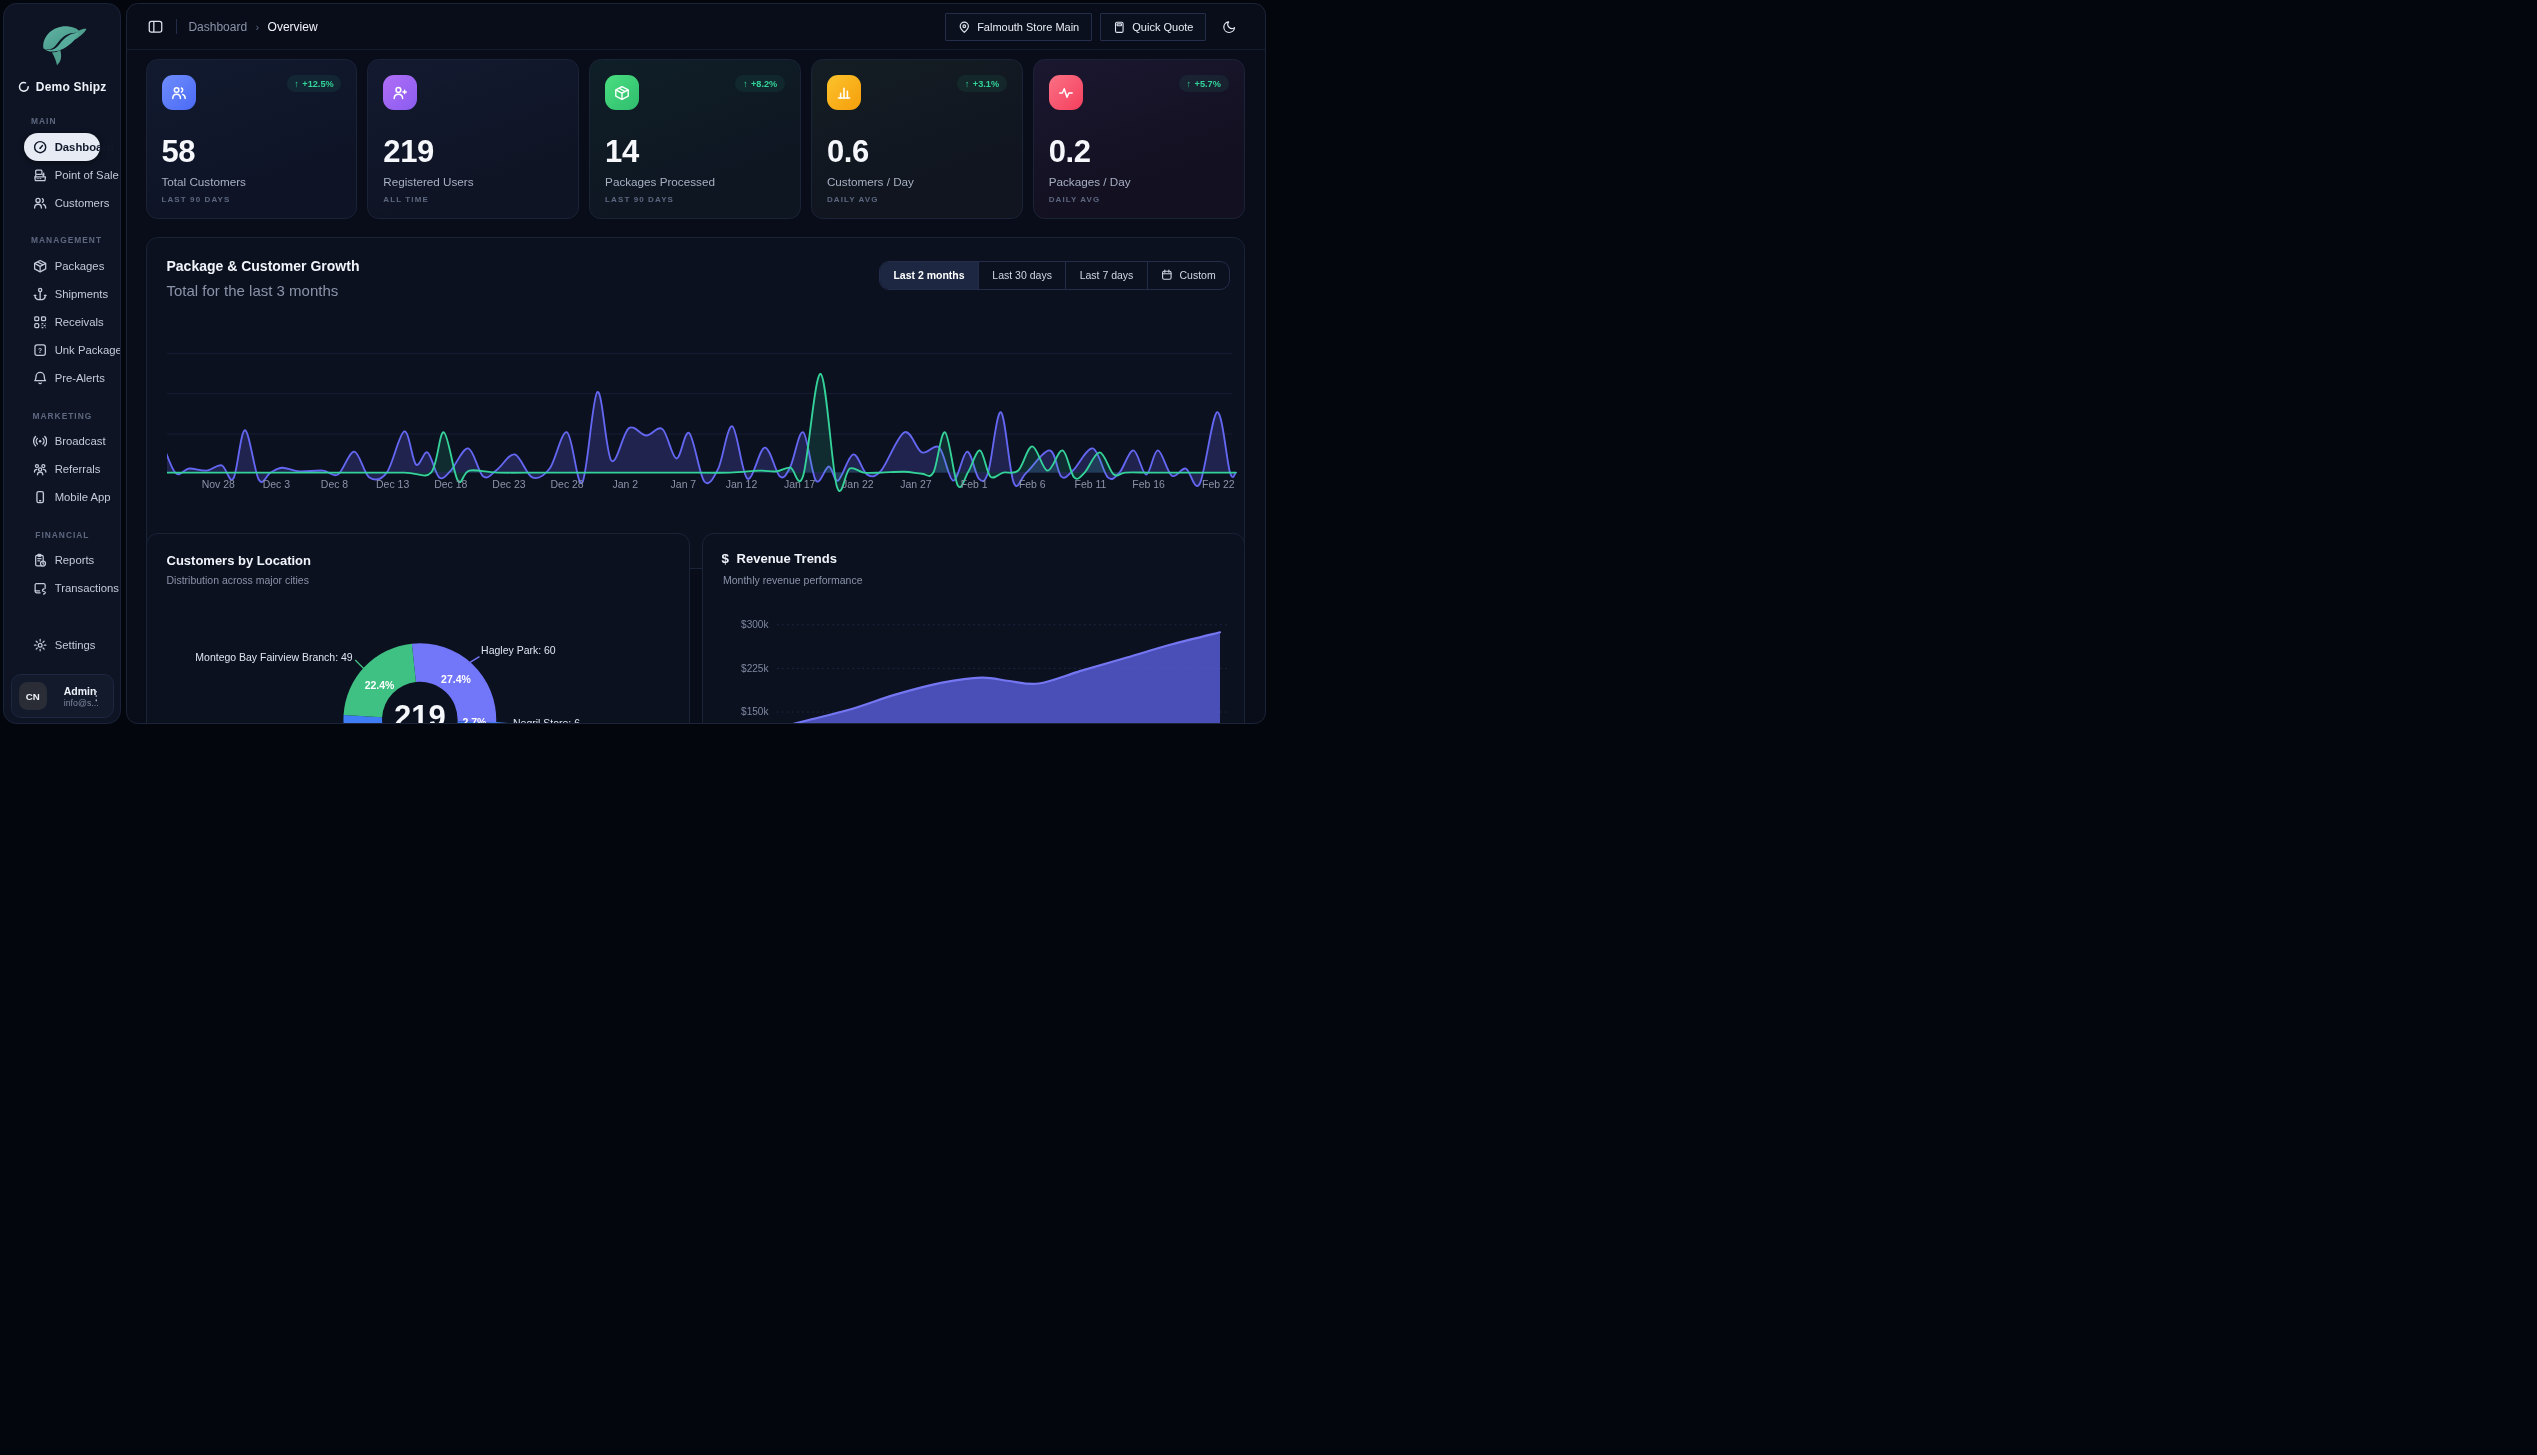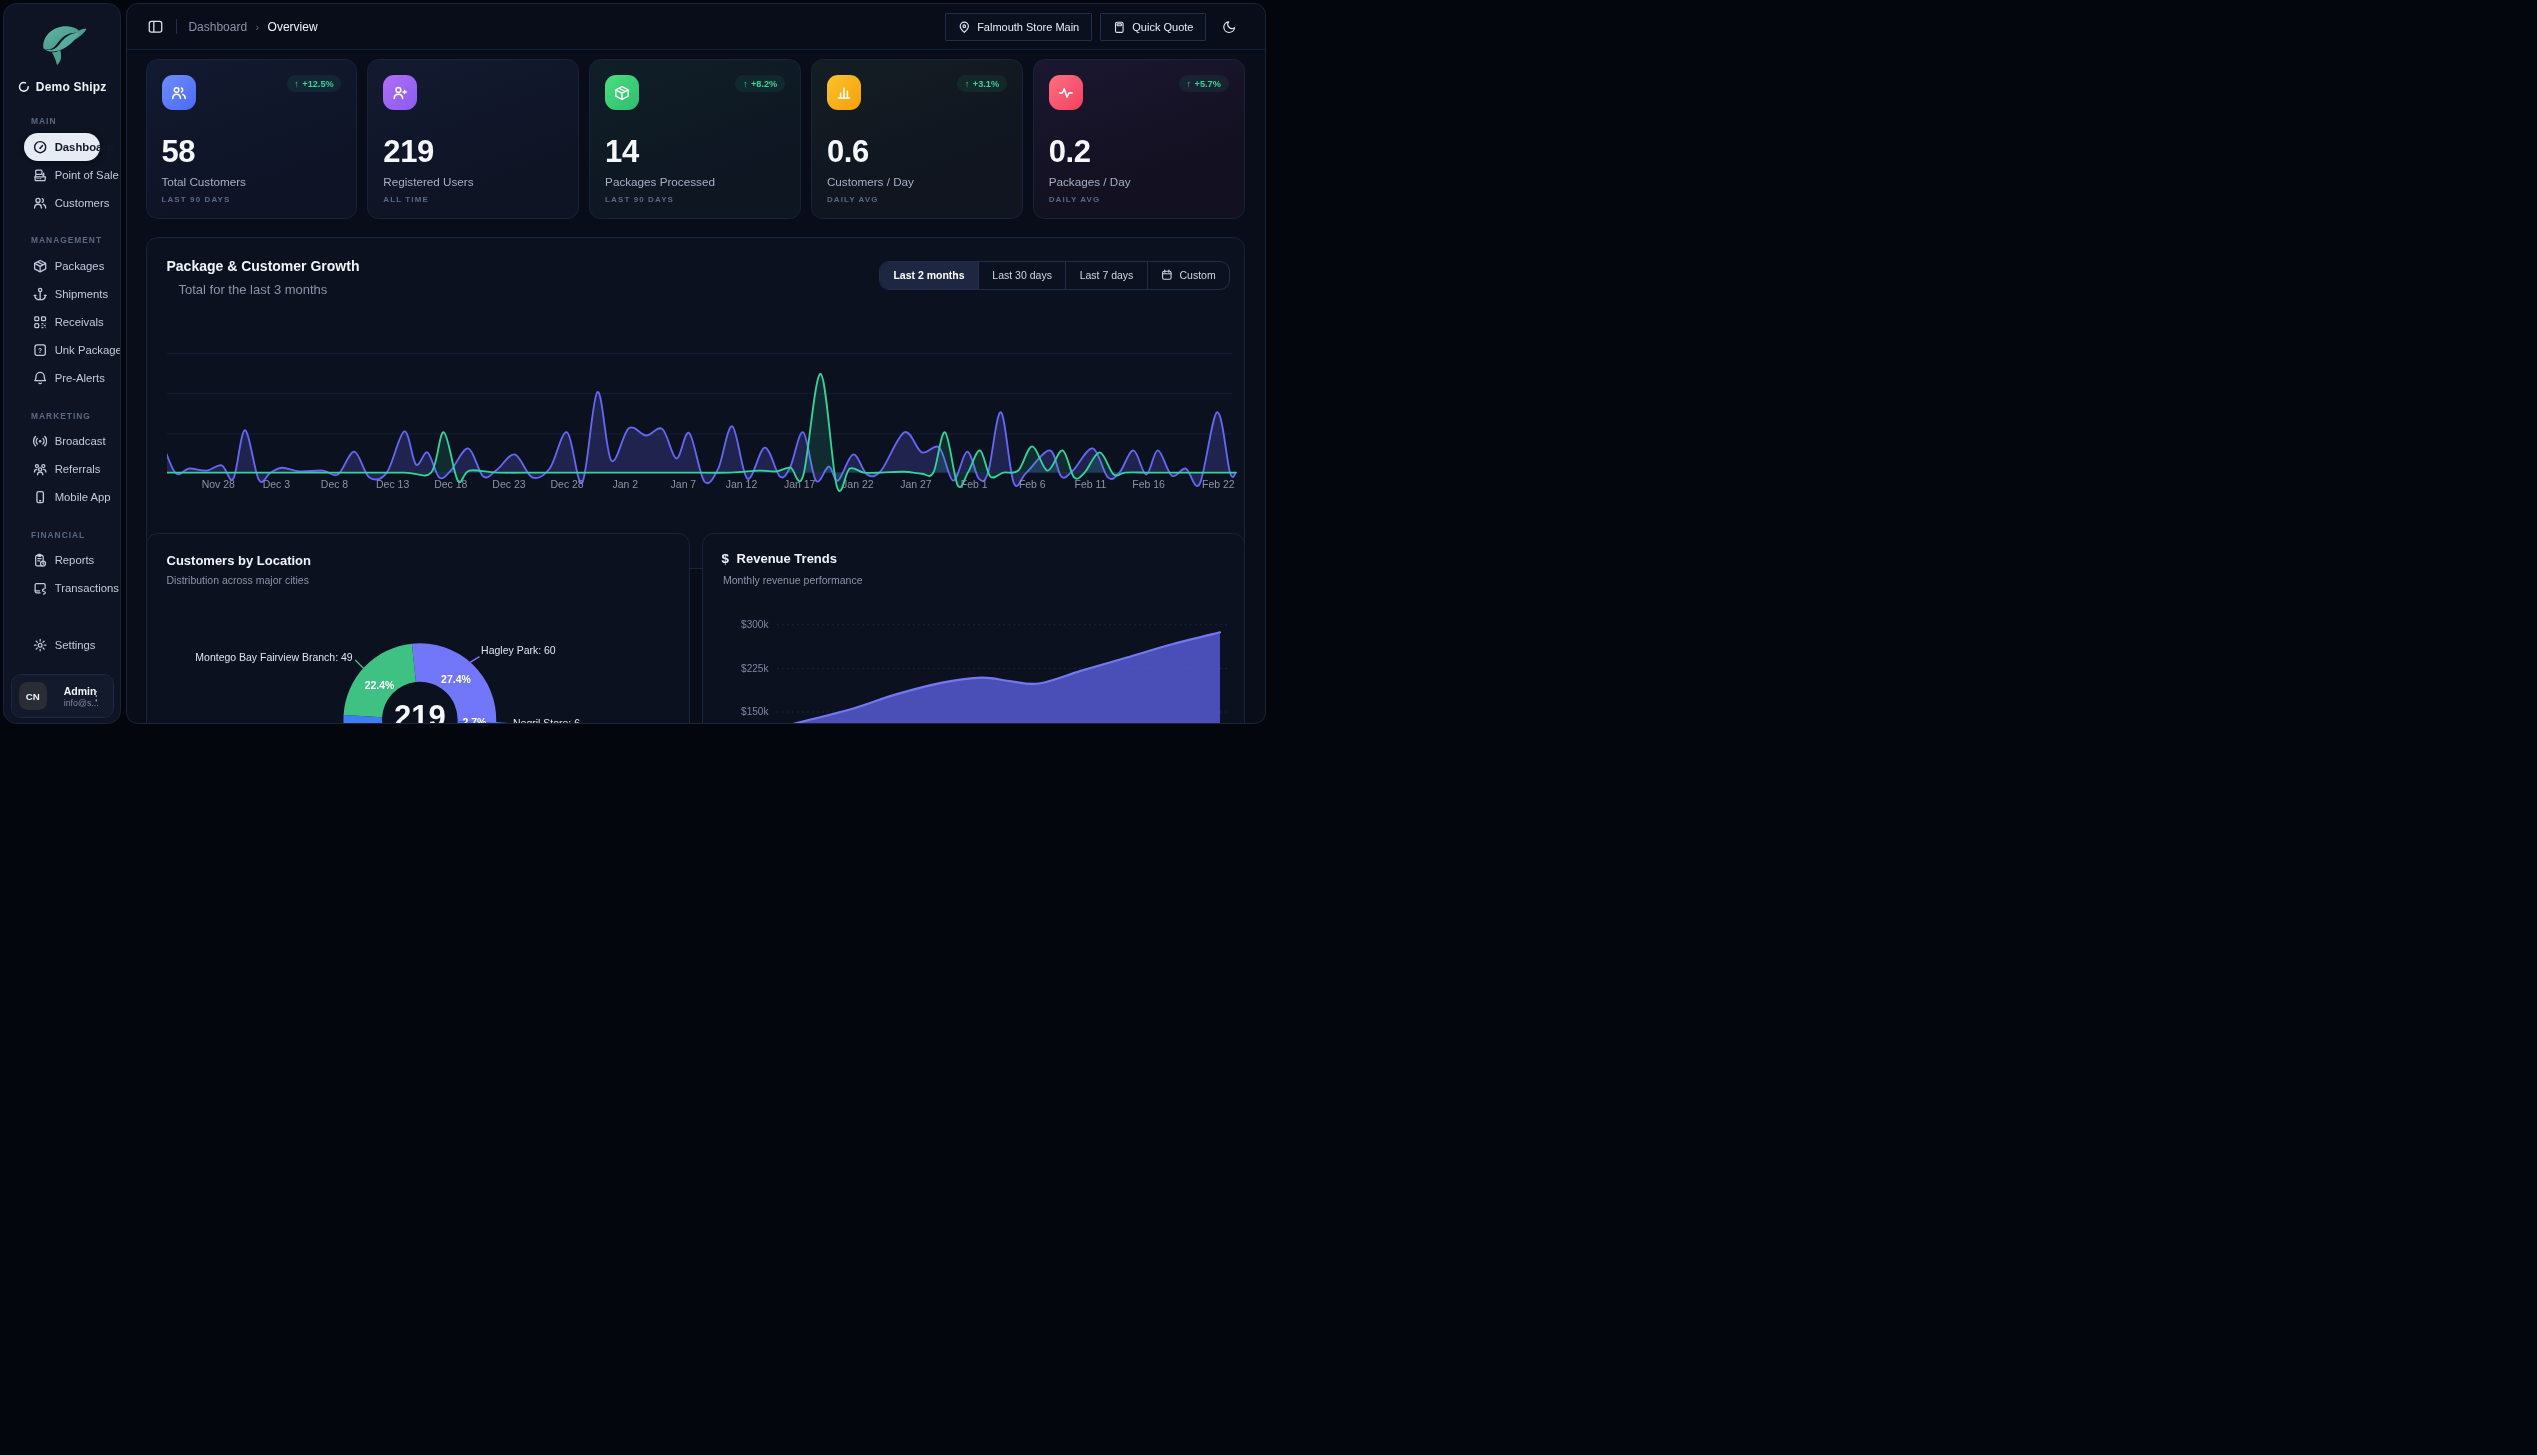--- a/index.html
+++ b/index.html
@@ -10,21 +10,21 @@
 
   
   .sidebar { position:absolute; left:3.4px; top:3.4px; width:118px; height:721px;
     background:#0e1424; border:0.8px solid #1b2338; border-radius:13.4px; overflow:hidden; }
   .logo-wrap { margin:13.4px auto 0; width:54px; height:54px; }
   .brand-row { margin-top:8.4px; display:flex; align-items:center; justify-content:center; gap:5.9px; }
   .brand-name { font-size:12px; font-weight:700; color:#eef2f8; letter-spacing:0.2px; }
   .nav { margin-top:22px; padding:0 20px; }
   .nav-label { font-size:8.4px; font-weight:700; letter-spacing:1px; color:#5d6880;
     padding:0 6.7px; margin:0 0 6.7px; text-transform:uppercase; }
-  .nav-label.gap { margin-top:18.5px; }
+  .nav-label.gap { margin-top:18.5px;text-align:center; }
   .nav-item { height:28px; display:flex; align-items:center; gap:7.6px; padding:0 8.4px;
     border-radius:14.3px; font-size:11.3px; color:#c3cadb; cursor:pointer; white-space:nowrap; }
   .nav-item .icon { width:14.3px; height:14.3px; color:#c3cadb; }
   .nav-item.active { background:#e6ebf4; color:#101829; font-weight:700;
     box-shadow:0 1.7px 6.7px rgba(0,0,0,.45); }
   .nav-item.active .icon { color:#101829; }
   .nav-item.dim { opacity:.5;align-items:flex-end; }
   .nav-footer { margin-top:28.5px; }
   .user-card { position:absolute; left:6.7px; right:6.7px; bottom:5px; height:44px;
     background:#131a2c; border:0.8px solid #1d2740; border-radius:10px;
@@ -75,21 +75,21 @@
   .badge { display:flex; align-items:center; gap:3.4px; background:rgba(52,211,153,.08);
     border-radius:838px; padding:3.4px 7.6px; font-size:9.2px; font-weight:700; color:#34d399; }
   .stat-value { font-size:31px; font-weight:700; color:#f5f7fb; margin-top:23.5px; letter-spacing:-0.4px; }
   .stat-label { font-size:11.7px; color:#a7b0c3; margin-top:5px; }
   .stat-sub { font-size:8px; letter-spacing:1.1px; color:#5d6880; margin-top:7.6px; font-weight:600; }
 
   
   .growth-card { position:absolute; top:233px; left:18.5px; width:1099px; height:332px;
     background:#0c1120; border:0.8px solid #1b2337; border-radius:11.7px; }
   .growth-title { position:absolute; left:20px; top:20px; font-size:14px; font-weight:700; color:#f1f4fa; }
-  .growth-sub { position:absolute; left:20px; top:44px; font-size:13px; color:#8a93a8;margin-left:12px; }
+  .growth-sub { position:absolute; left:20px; top:44px; font-size:15px; color:#8a93a8; }
   .filters { position:absolute; right:13.4px; top:22.7px; display:flex; align-items:stretch;
     border:0.8px solid #232c49; border-radius:10px; overflow:hidden; height:28.5px; }
   .filter-seg { display:flex; align-items:center; gap:6.7px; padding:0 13.4px; font-size:10.5px;
     color:#cfd6e4; cursor:pointer; border-right:0.8px solid #232c49; background:transparent; }
   .filter-seg:last-child { border-right:none; }
   .filter-seg.active { background:#1d2742; color:#ffffff; font-weight:600; }
   .growth-plot { position:absolute; left:20px; top:86px; }
 
   
   .bottom-card { position:absolute; top:529px; height:252px; background:#0c1120;

